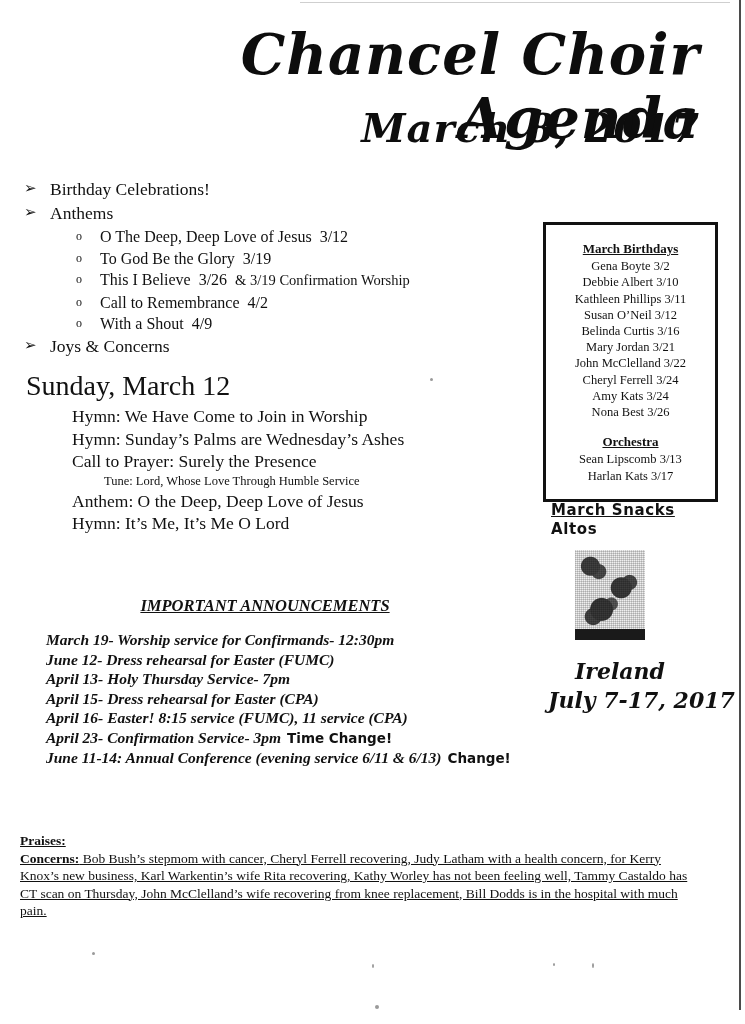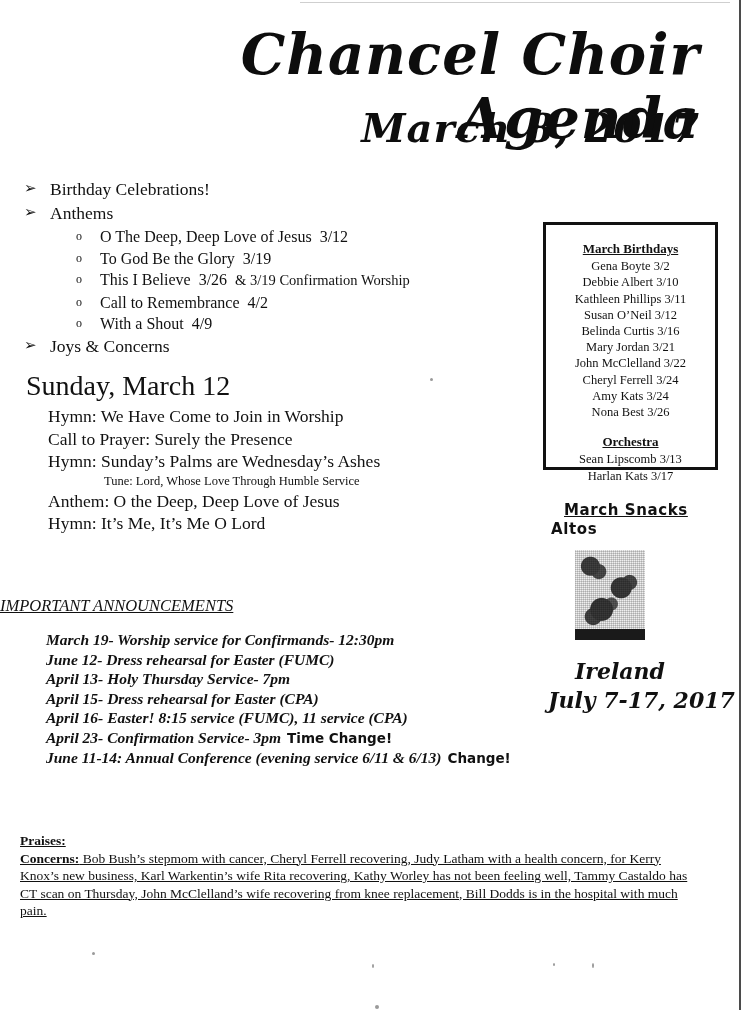--- a/index.html
+++ b/index.html
@@ -114,35 +114,36 @@
   .service-lines {
     position: absolute;
     left: 48px;
     top: 405px;
     width: 420px;
     font-size: 17.5px;
     line-height: 22.5px;
   }
   .service-lines .line {
     white-space: nowrap;
+    margin-left: 24px;
   }
   .tune-line {
     padding-left: 56px;
     font-size: 12.5px;
     line-height: 17px;
     white-space: nowrap;
   }
 
   
   #birthday-box {
     position: absolute;
     left: 543px;
     top: 222px;
     width: 175px;
-    height: 248px;
+    height: 280px;
     border: 3px solid #111;
     box-sizing: border-box;
     text-align: center;
     font-size: 12.5px;
     line-height: 16.2px;
     padding-top: 16px;
   }
   #birthday-box .box-head {
     font-weight: 700;
     text-decoration: underline;
@@ -160,21 +161,20 @@
     top: 501px;
     font-family: "DejaVu Sans", "Liberation Sans", sans-serif;
     font-weight: 700;
     font-size: 15px;
     line-height: 19px;
     letter-spacing: .6px;
     color: #111;
   }
   #snacks-heading {
     text-decoration: underline;
-    margin-left: 13px;
   }
 
   
   #shamrock-photo {
     position: absolute;
     left: 575px;
     top: 550px;
     width: 70px;
     height: 90px;
     background: #efefef;
@@ -228,22 +228,22 @@
     top: 687px;
     font-size: 22px;
   }
 
   
   #announcements-heading {
     position: absolute;
     left: 0;
     top: 596px;
     width: 530px;
-    text-align: left;
-    font-weight: 400;
+    text-align: center;
+    font-weight: 700;
     font-style: italic;
     text-decoration: underline;
     font-size: 16.5px;
   }
   #announcement-list {
     position: absolute;
     left: 46px;
     top: 630px;
     width: 470px;
     font-weight: 700;
@@ -335,22 +335,22 @@
 
     <p class="lvl1">
       <span class="marker">➢</span>
       <span>Joys &amp; Concerns</span>
     </p>
   </div>
 
   <div id="sunday-heading">Sunday, March 12</div>
   <div class="service-lines">
     <div class="line">Hymn: We Have Come to Join in Worship</div>
+    <div class="line">Hymn:  Sunday’s Palms are Wednesday’s Ashes</div>
     <div class="line">Call to Prayer:  Surely the Presence</div>
-    <div class="line">Hymn:  Sunday’s Palms are Wednesday’s Ashes</div>
     <div class="tune-line">Tune:  Lord, Whose Love Through Humble Service</div>
     <div class="line">Anthem:  O the Deep, Deep Love of Jesus</div>
     <div class="line">Hymn:  It’s Me, It’s Me O Lord</div>
   </div>
 
   <div id="birthday-box">
     <div class="box-head">March Birthdays</div>
     <div>Gena Boyte  3/2</div>
     <div>Debbie Albert  3/10</div>
     <div>Kathleen Phillips  3/11</div>

